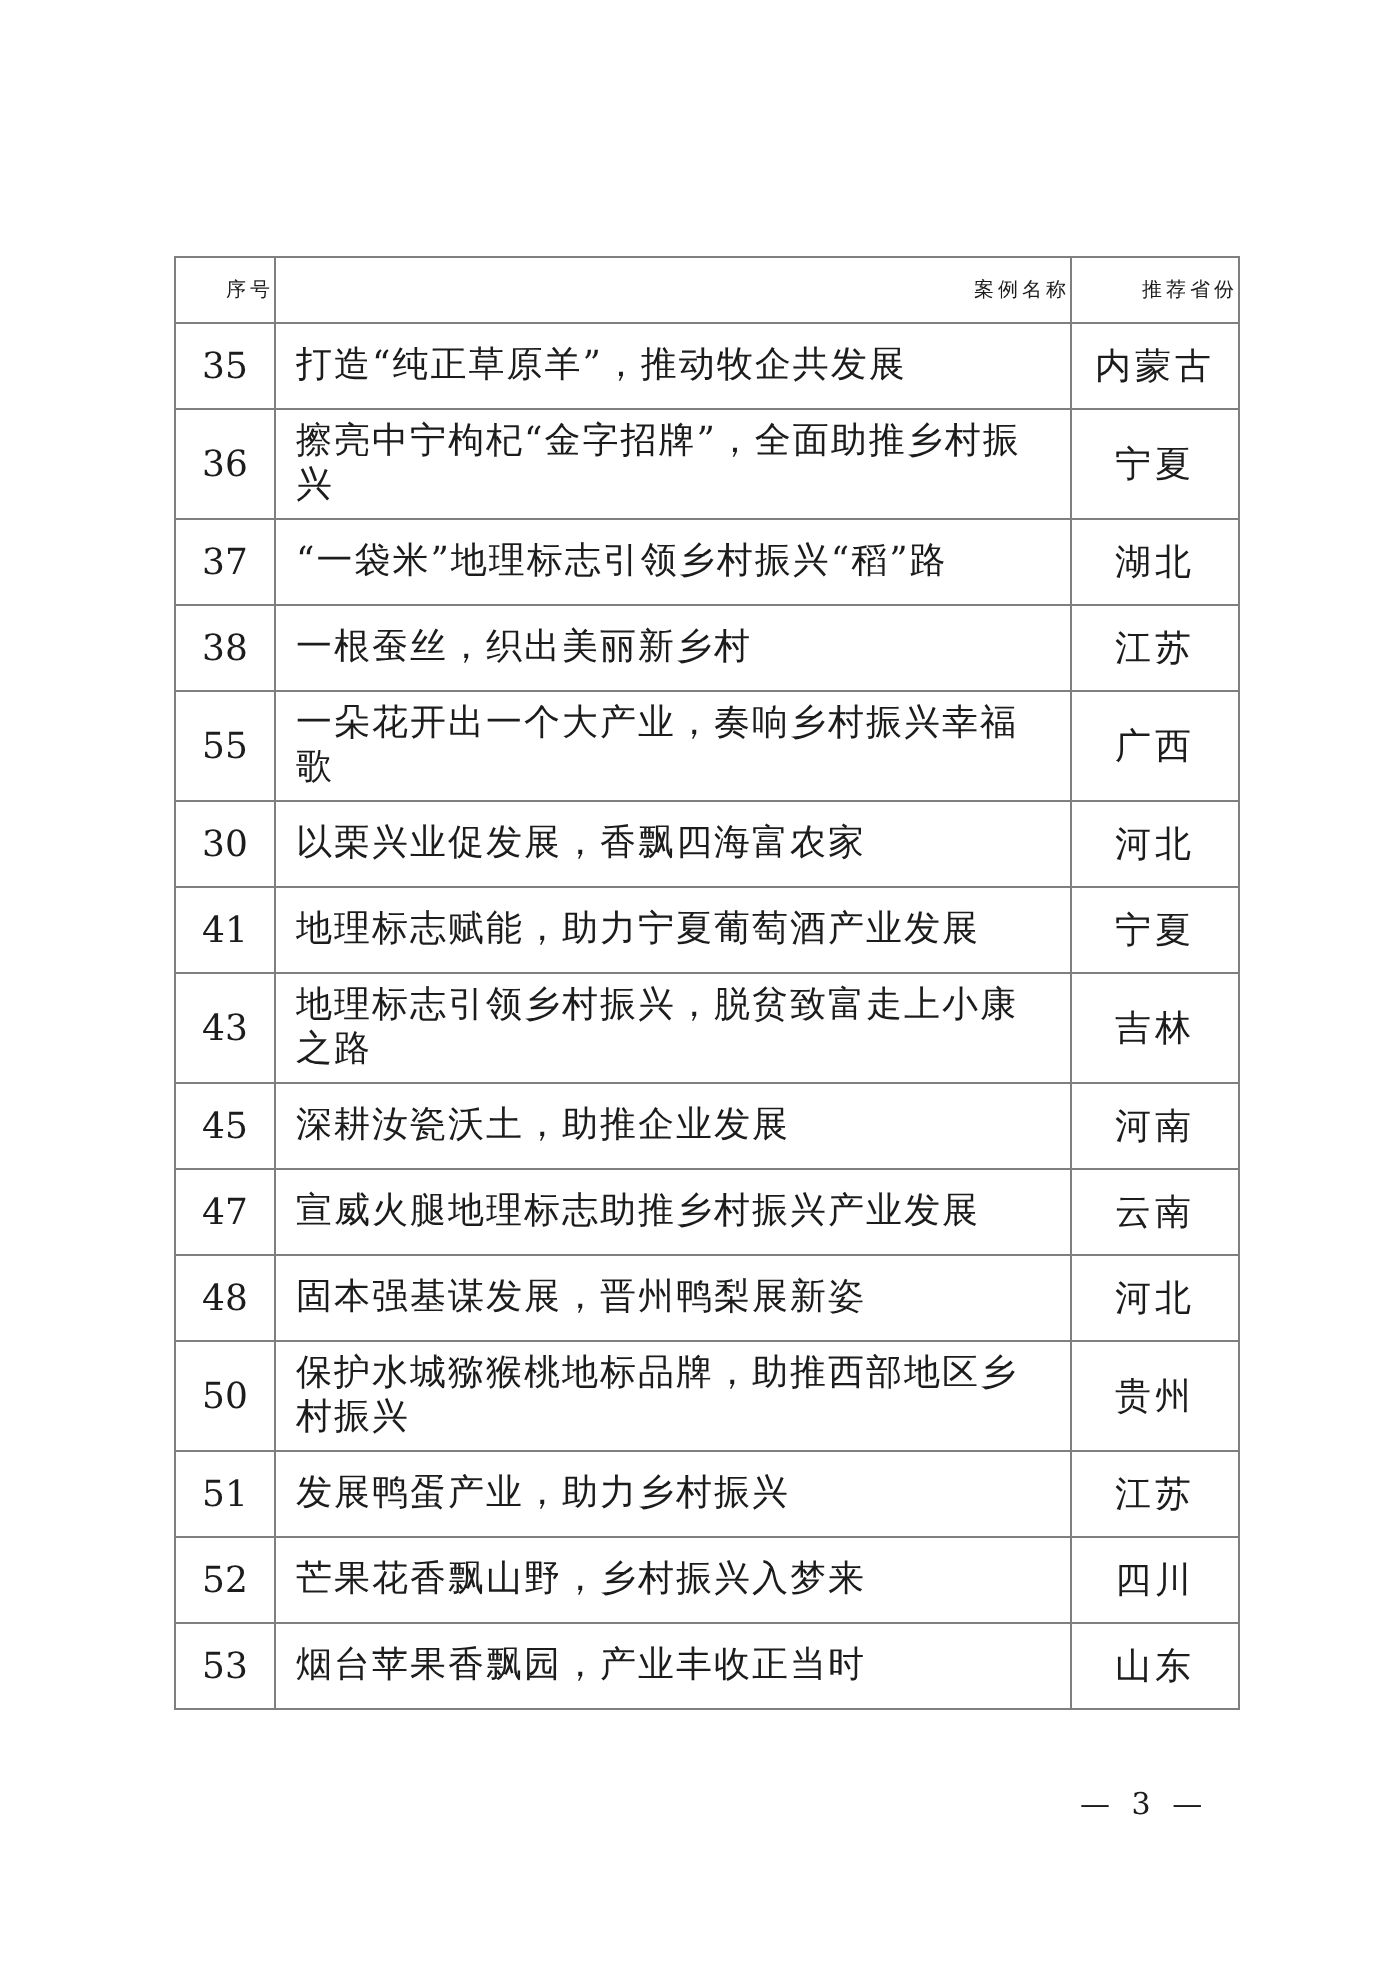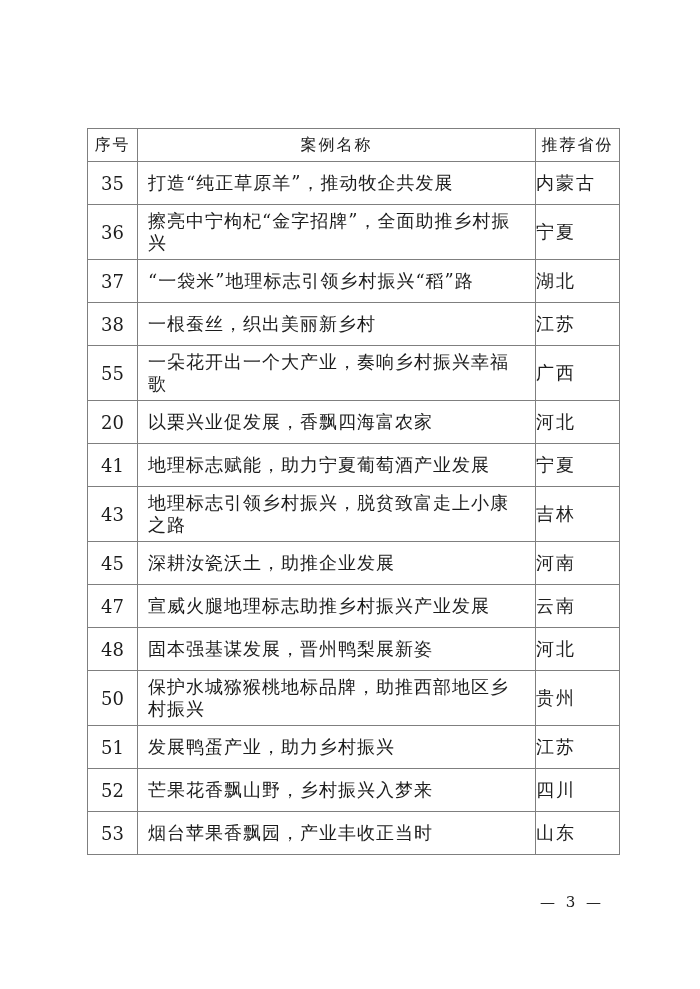--- a/index.html
+++ b/index.html
@@ -30,43 +30,43 @@
   }
   .cases-table th,
   .cases-table td {
     border: 1px solid #7f7f7f;
     vertical-align: middle;
     font-weight: normal;
     overflow: hidden;
   }
   .cases-table th {
     height: 32px;
-    font-size: 16px;
+    font-size: 10px;
     letter-spacing: 2px;
-    text-align: center;
+    text-align: right;
     padding: 0;
   }
   .cases-table td {
     height: 32px;
     font-size: 18px;
   }
   td.col-no {
     text-align: center;
     letter-spacing: 0;
     padding: 0;
   }
   td.col-name {
     text-align: left;
     letter-spacing: 1px;
     line-height: 22px;
     padding: 5px 10px;
     word-break: break-all;
   }
   td.col-prov {
-    text-align: left;
+    text-align: center;
     letter-spacing: 2px;
     padding: 0;
   }
   .page-number {
     position: absolute;
     left: 540px;
     top: 893px;
     font-size: 15px;
     letter-spacing: 3px;
     color: #1c1c1c;
@@ -111,21 +111,21 @@
           <td class="col-no">38</td>
           <td class="col-name">一根蚕丝，织出美丽新乡村</td>
           <td class="col-prov">江苏</td>
         </tr>
         <tr>
           <td class="col-no">55</td>
           <td class="col-name">一朵花开出一个大产业，奏响乡村振兴幸福歌</td>
           <td class="col-prov">广西</td>
         </tr>
         <tr>
-          <td class="col-no">20</td>
+          <td class="col-no">30</td>
           <td class="col-name">以栗兴业促发展，香飘四海富农家</td>
           <td class="col-prov">河北</td>
         </tr>
         <tr>
           <td class="col-no">41</td>
           <td class="col-name">地理标志赋能，助力宁夏葡萄酒产业发展</td>
           <td class="col-prov">宁夏</td>
         </tr>
         <tr>
           <td class="col-no">43</td>

